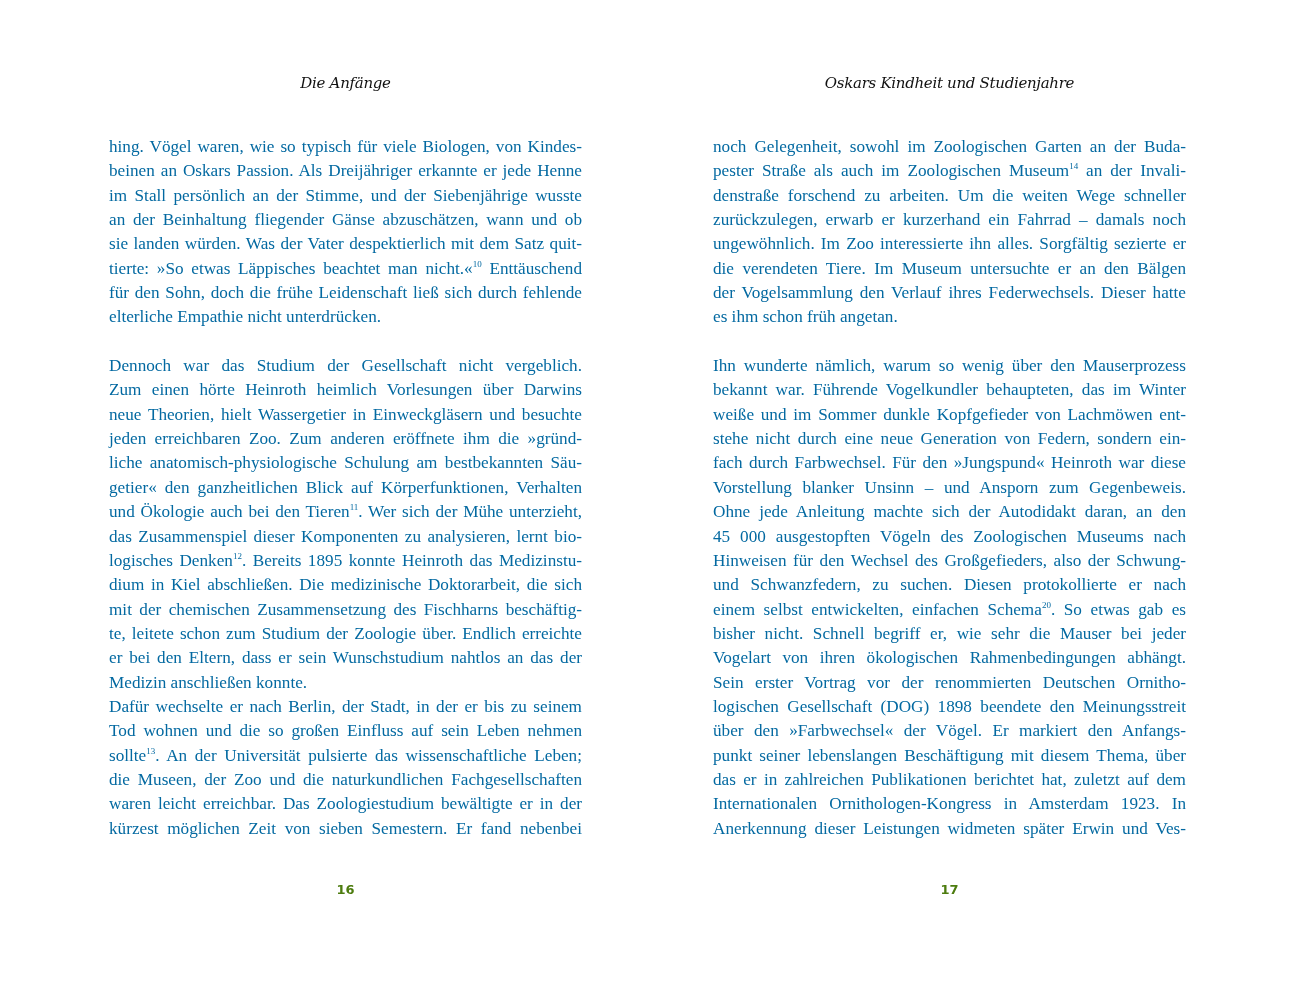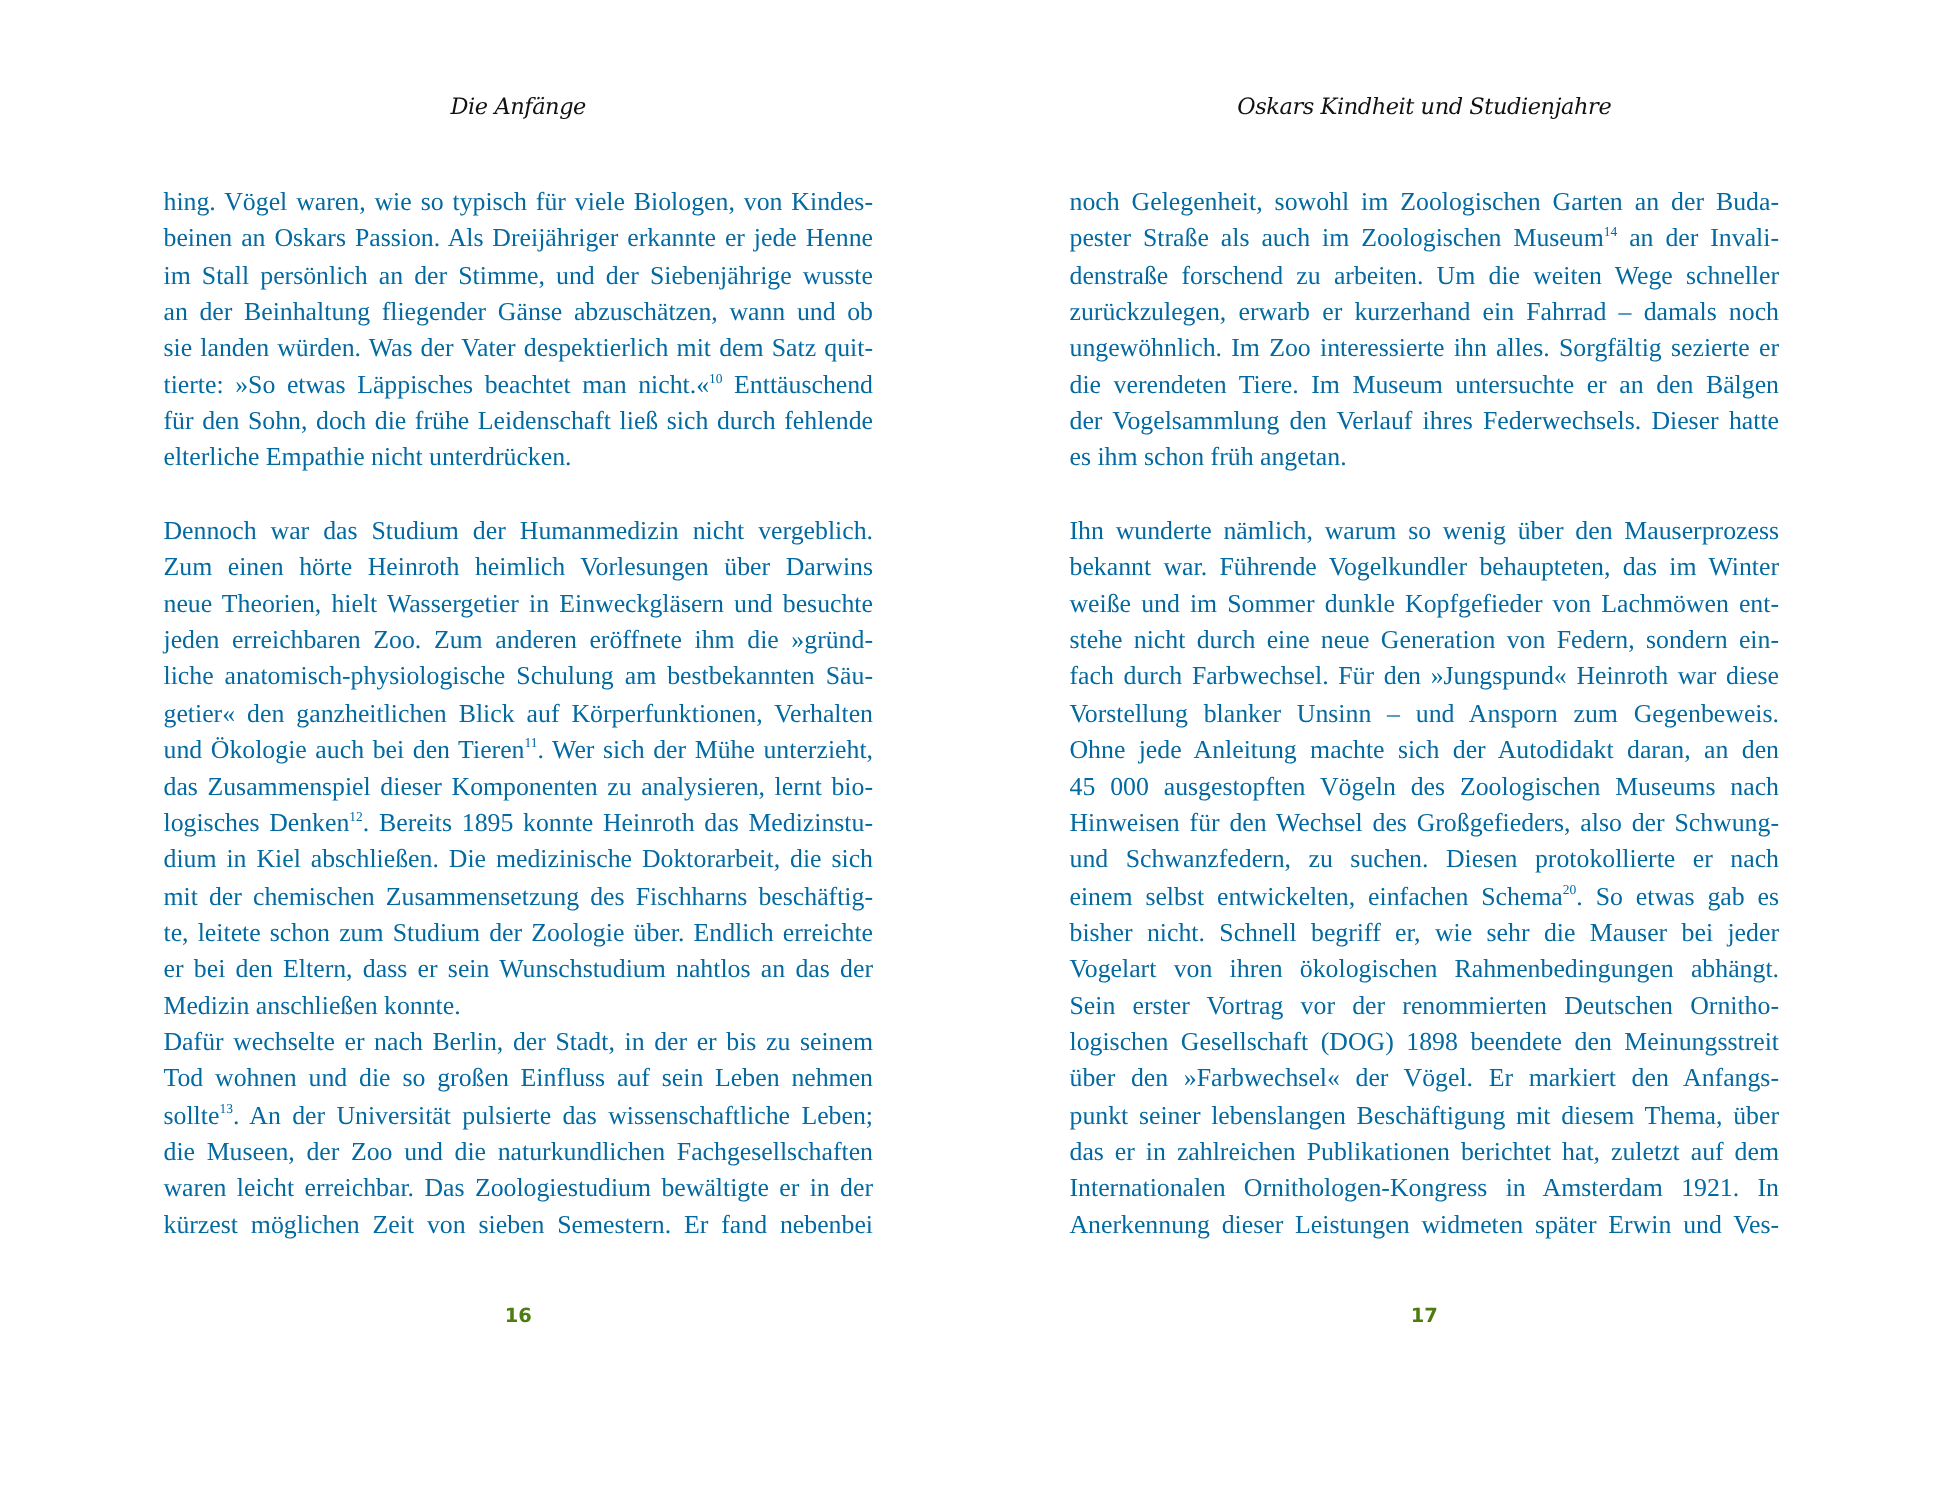--- a/index.html
+++ b/index.html
@@ -1,17 +1,17 @@
 <!DOCTYPE html>
 <html><head>
 <meta charset="utf-8">
 <style>
   html, body { margin: 0; padding: 0; background: #ffffff; }
   body { width: 1295px; height: 1000px; position: relative; overflow: hidden; color: #1a1a1a; }
-  .page { position: absolute; top: 0; height: 900px; }
+  .page { position: absolute; top: 12px; height: 900px; }
   .page-left { left: 0; width: 647px; }
   .page-right { left: 648px; width: 647px; }
   .running-head {
     position: absolute; top: 62px; left: 0; right: 0; text-align: center;
     font-family: "DejaVu Serif", serif; font-style: italic; font-size: 15px; color: #111;
     letter-spacing: -0.3px;
   }
   .page-left .running-head { left: 109px; width: 473px; right: auto; }
   .page-right .running-head { left: 65px; width: 473px; right: auto; }
   .body-text {
@@ -46,21 +46,21 @@
         <span class="line"><span>beinen an Oskars Passion. Als Dreijähriger erkannte er jede Henne</span></span>
         <span class="line"><span>im Stall persönlich an der Stimme, und der Siebenjährige wusste</span></span>
         <span class="line"><span>an der Beinhaltung fliegender Gänse abzuschätzen, wann und ob</span></span>
         <span class="line"><span>sie landen würden. Was der Vater despektierlich mit dem Satz quit-</span></span>
         <span class="line"><span>tierte: »So etwas Läppisches beachtet man nicht.«</span><sup>10</sup><span style="white-space: pre;"> Enttäuschend</span></span>
         <span class="line"><span>für den Sohn, doch die frühe Leidenschaft ließ sich durch fehlende</span></span>
         <span class="line last"><span>elterliche Empathie nicht unterdrücken.</span></span>
       </div>
       <span class="gap"></span>
       <div>
-        <span class="line"><span>Dennoch war das Studium der Humanmedizin nicht vergeblich.</span></span>
+        <span class="line"><span>Dennoch war das Studium der Gesellschaft nicht vergeblich.</span></span>
         <span class="line"><span>Zum einen hörte Heinroth heimlich Vorlesungen über Darwins</span></span>
         <span class="line"><span>neue Theorien, hielt Wassergetier in Einweckgläsern und besuchte</span></span>
         <span class="line"><span>jeden erreichbaren Zoo. Zum anderen eröffnete ihm die »gründ-</span></span>
         <span class="line"><span>liche anatomisch-physiologische Schulung am bestbekannten Säu-</span></span>
         <span class="line"><span>getier« den ganzheitlichen Blick auf Körperfunktionen, Verhalten</span></span>
         <span class="line"><span>und Ökologie auch bei den Tieren</span><sup>11</sup><span style="white-space: pre;">. Wer sich der Mühe unterzieht,</span></span>
         <span class="line"><span>das Zusammenspiel dieser Komponenten zu analysieren, lernt bio-</span></span>
         <span class="line"><span>logisches Denken</span><sup>12</sup><span style="white-space: pre;">. Bereits 1895 konnte Heinroth das Medizinstu-</span></span>
         <span class="line"><span>dium in Kiel abschließen. Die medizinische Doktorarbeit, die sich</span></span>
         <span class="line"><span>mit der chemischen Zusammensetzung des Fischharns beschäftig-</span></span>
@@ -106,18 +106,18 @@
         <span class="line"><span>Hinweisen für den Wechsel des Großgefieders, also der Schwung-</span></span>
         <span class="line"><span>und Schwanzfedern, zu suchen. Diesen protokollierte er nach</span></span>
         <span class="line"><span>einem selbst entwickelten, einfachen Schema</span><sup>20</sup><span style="white-space: pre;">. So etwas gab es</span></span>
         <span class="line"><span>bisher nicht. Schnell begriff er, wie sehr die Mauser bei jeder</span></span>
         <span class="line"><span>Vogelart von ihren ökologischen Rahmenbedingungen abhängt.</span></span>
         <span class="line"><span>Sein erster Vortrag vor der renommierten Deutschen Ornitho-</span></span>
         <span class="line"><span>logischen Gesellschaft (DOG) 1898 beendete den Meinungsstreit</span></span>
         <span class="line"><span>über den »Farbwechsel« der Vögel. Er markiert den Anfangs-</span></span>
         <span class="line"><span>punkt seiner lebenslangen Beschäftigung mit diesem Thema, über</span></span>
         <span class="line"><span>das er in zahlreichen Publikationen berichtet hat, zuletzt auf dem</span></span>
-        <span class="line"><span>Internationalen Ornithologen-Kongress in Amsterdam 1921. In</span></span>
+        <span class="line"><span>Internationalen Ornithologen-Kongress in Amsterdam 1923. In</span></span>
         <span class="line"><span>Anerkennung dieser Leistungen widmeten später Erwin und Ves-</span></span>
       </div>
     </div>
   <div class="folio">17</div>
 </div>
 
 </body></html>

